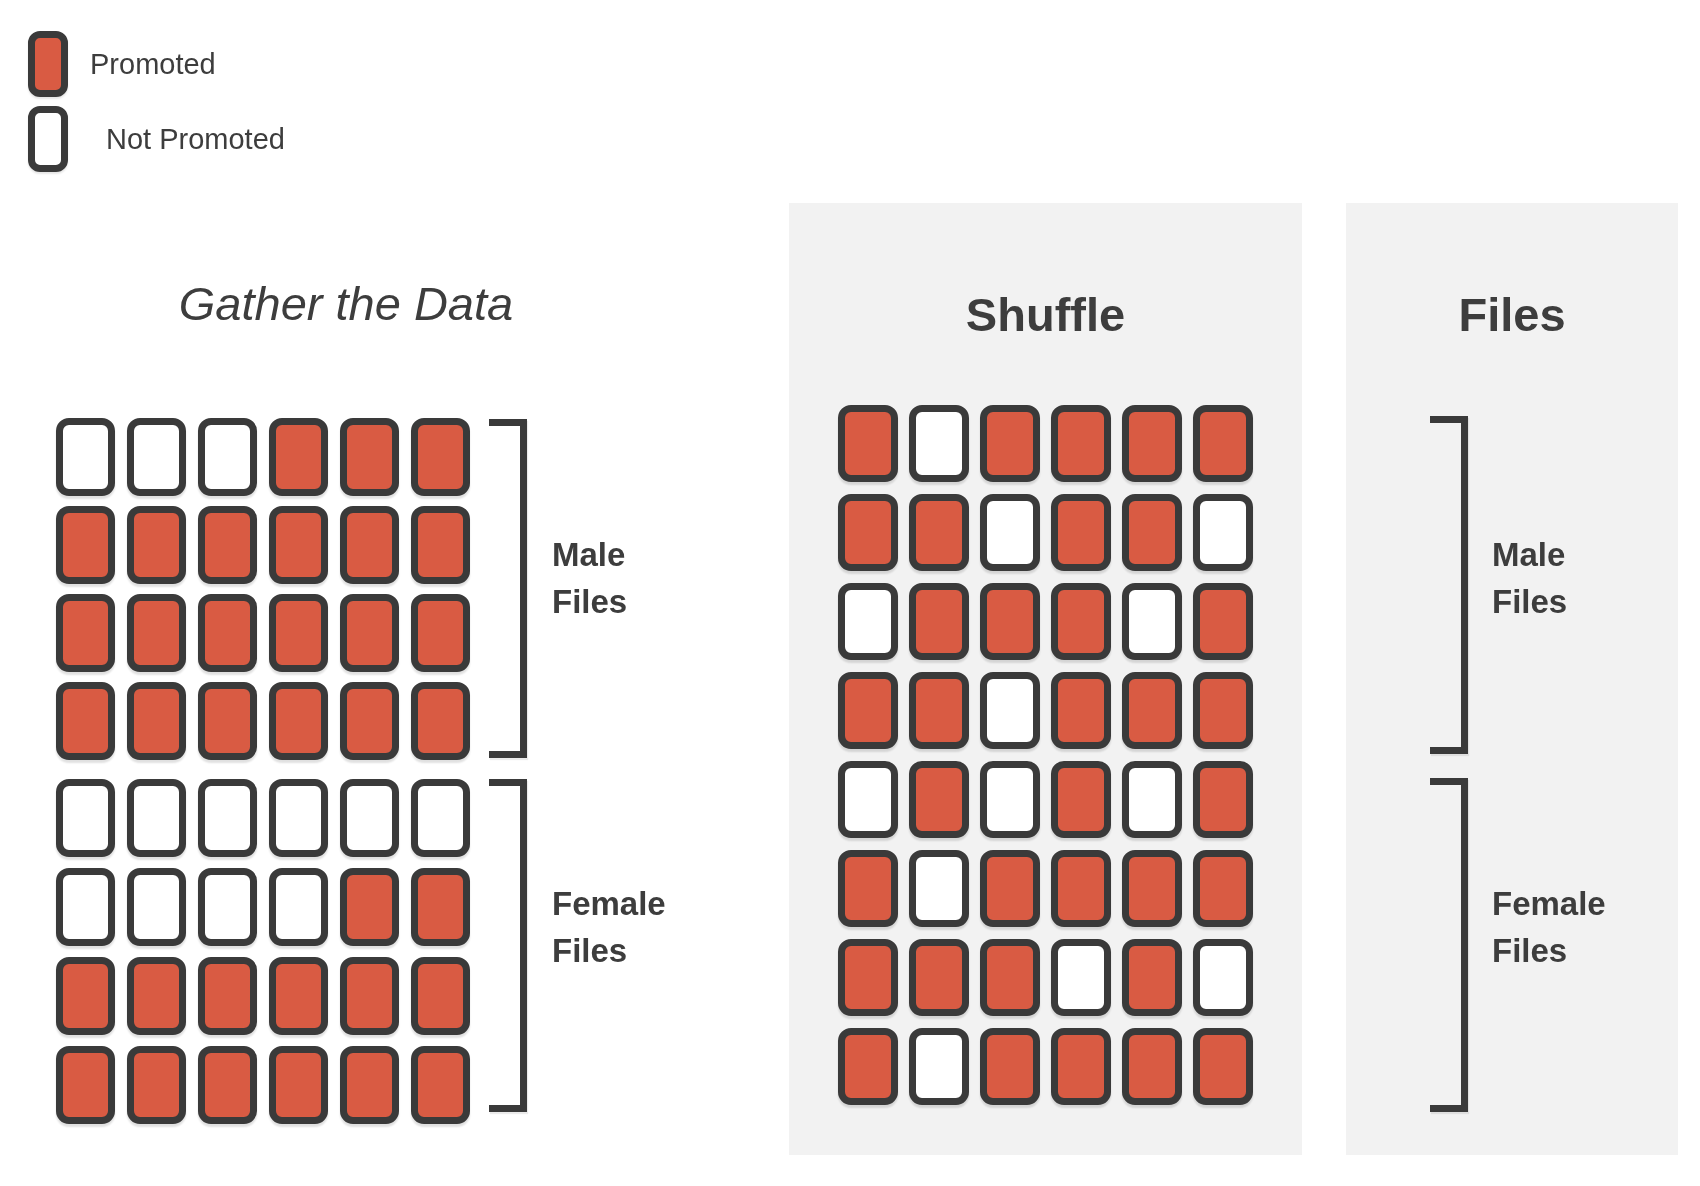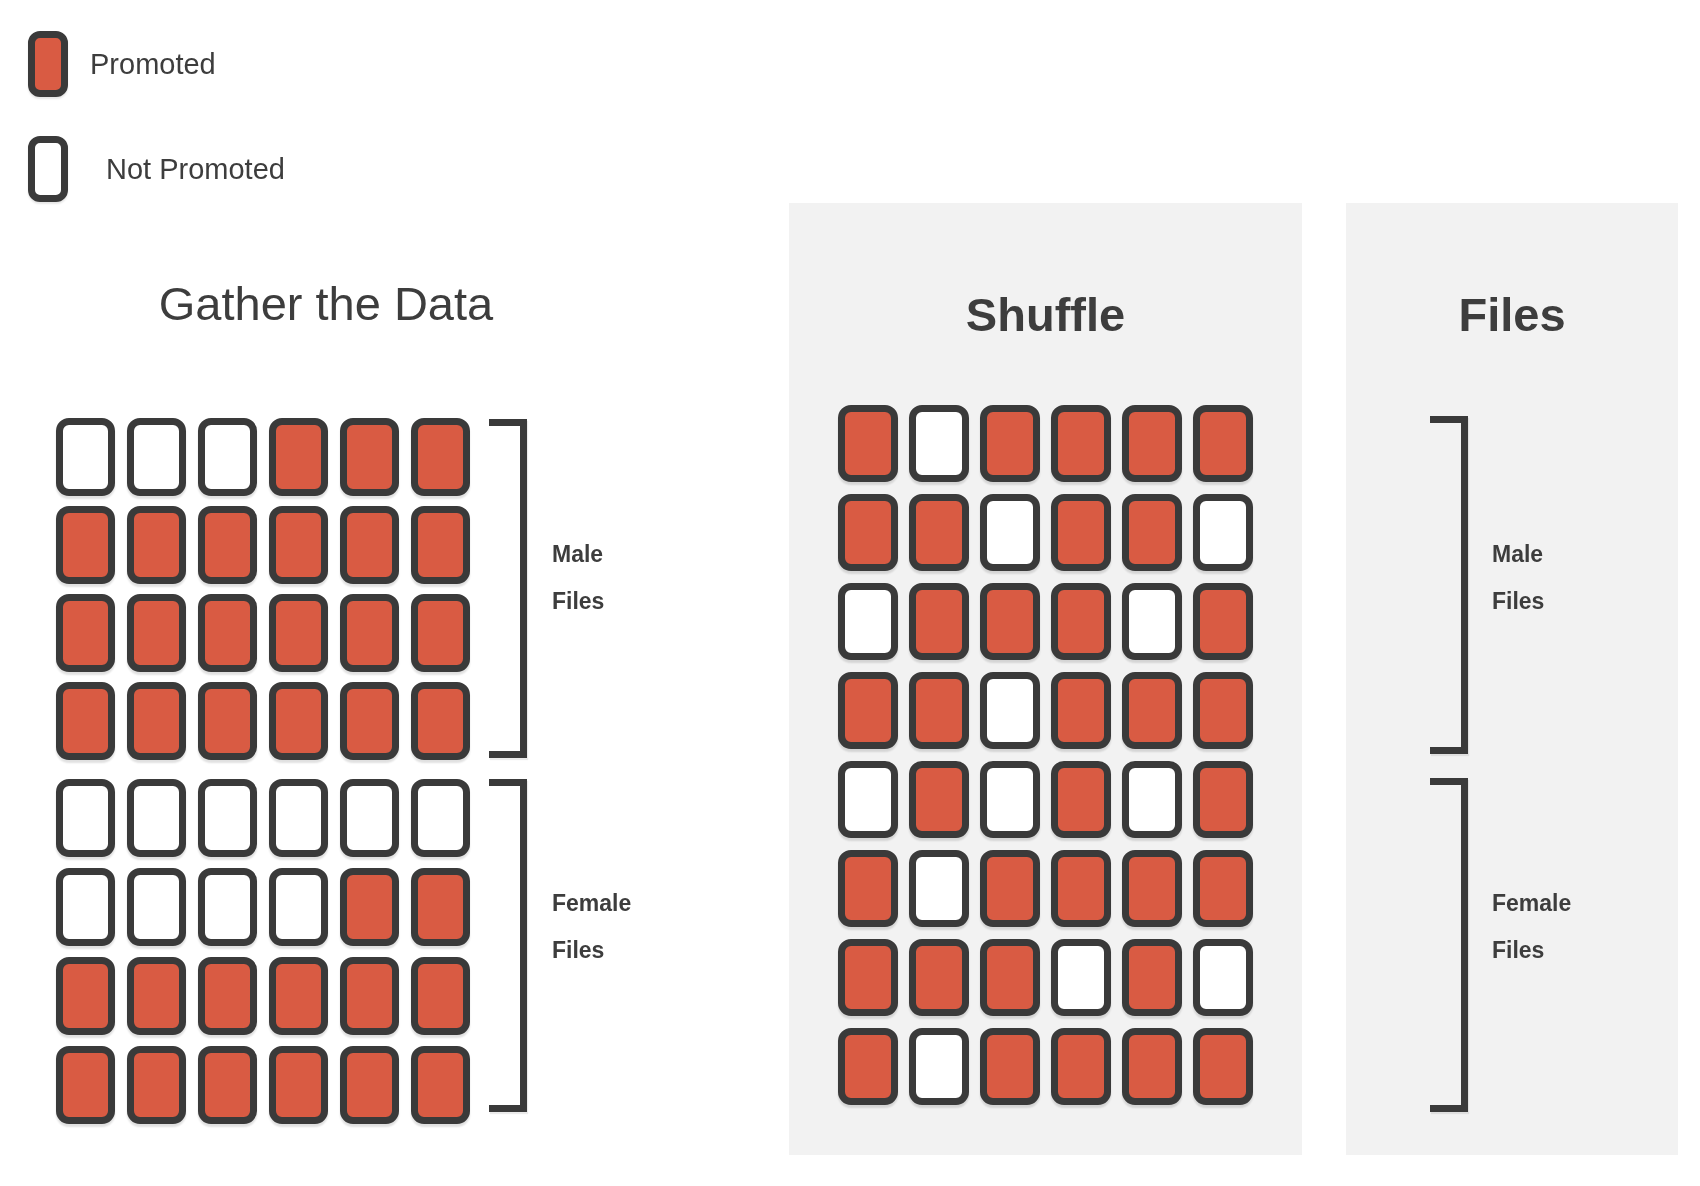--- a/index.html
+++ b/index.html
@@ -24,37 +24,37 @@
   .gather-grid.female{gap:11px 12px;}
   .shuffle-grid{grid-template-columns:repeat(6,60px);grid-auto-rows:77px;gap:12px 11px;}
   .card{border:7px solid #3A3A3A;border-radius:13px;background:#ffffff;
     box-sizing:border-box;box-shadow:0 3px 2px rgba(0,0,0,0.12);}
   .card.promoted{background:var(--promoted,#D95B43);}
   
   .bracket{position:absolute;width:38px;box-sizing:border-box;
     border:7px solid #3A3A3A;border-left:none;background:transparent;
     box-shadow:1px 2px 1px rgba(0,0,0,0.08);}
   
-  .bracket-label{position:absolute;font-weight:bold;font-size:23px;line-height:47px;}
+  .bracket-label{position:absolute;font-weight:bold;font-size:33px;line-height:47px;}
 </style>
 </head>
 <body>
 
 <div id="canvas">
 
   <div class="legend-item" style="top:31px;">
     <div class="legend-swatch promoted"></div>
     <div class="legend-text">Promoted</div>
   </div>
-  <div class="legend-item" style="top:136px;gap:38px;">
+  <div class="legend-item" style="top:106px;gap:38px;">
     <div class="legend-swatch"></div>
     <div class="legend-text">Not Promoted</div>
   </div>
 
-  <div class="section-title" style="left:106px;top:276px;width:440px;text-align:center;">Gather the Data</div>
+  <div class="section-title" style="left:126px;top:276px;width:440px;text-align:center;font-style:italic;">Gather the Data</div>
 
   <div class="cards-grid gather-grid" style="left:56px;top:418px;">
       <div class="card"></div>
       <div class="card"></div>
       <div class="card"></div>
       <div class="card promoted"></div>
       <div class="card promoted"></div>
       <div class="card promoted"></div>
       <div class="card promoted"></div>
       <div class="card promoted"></div>

